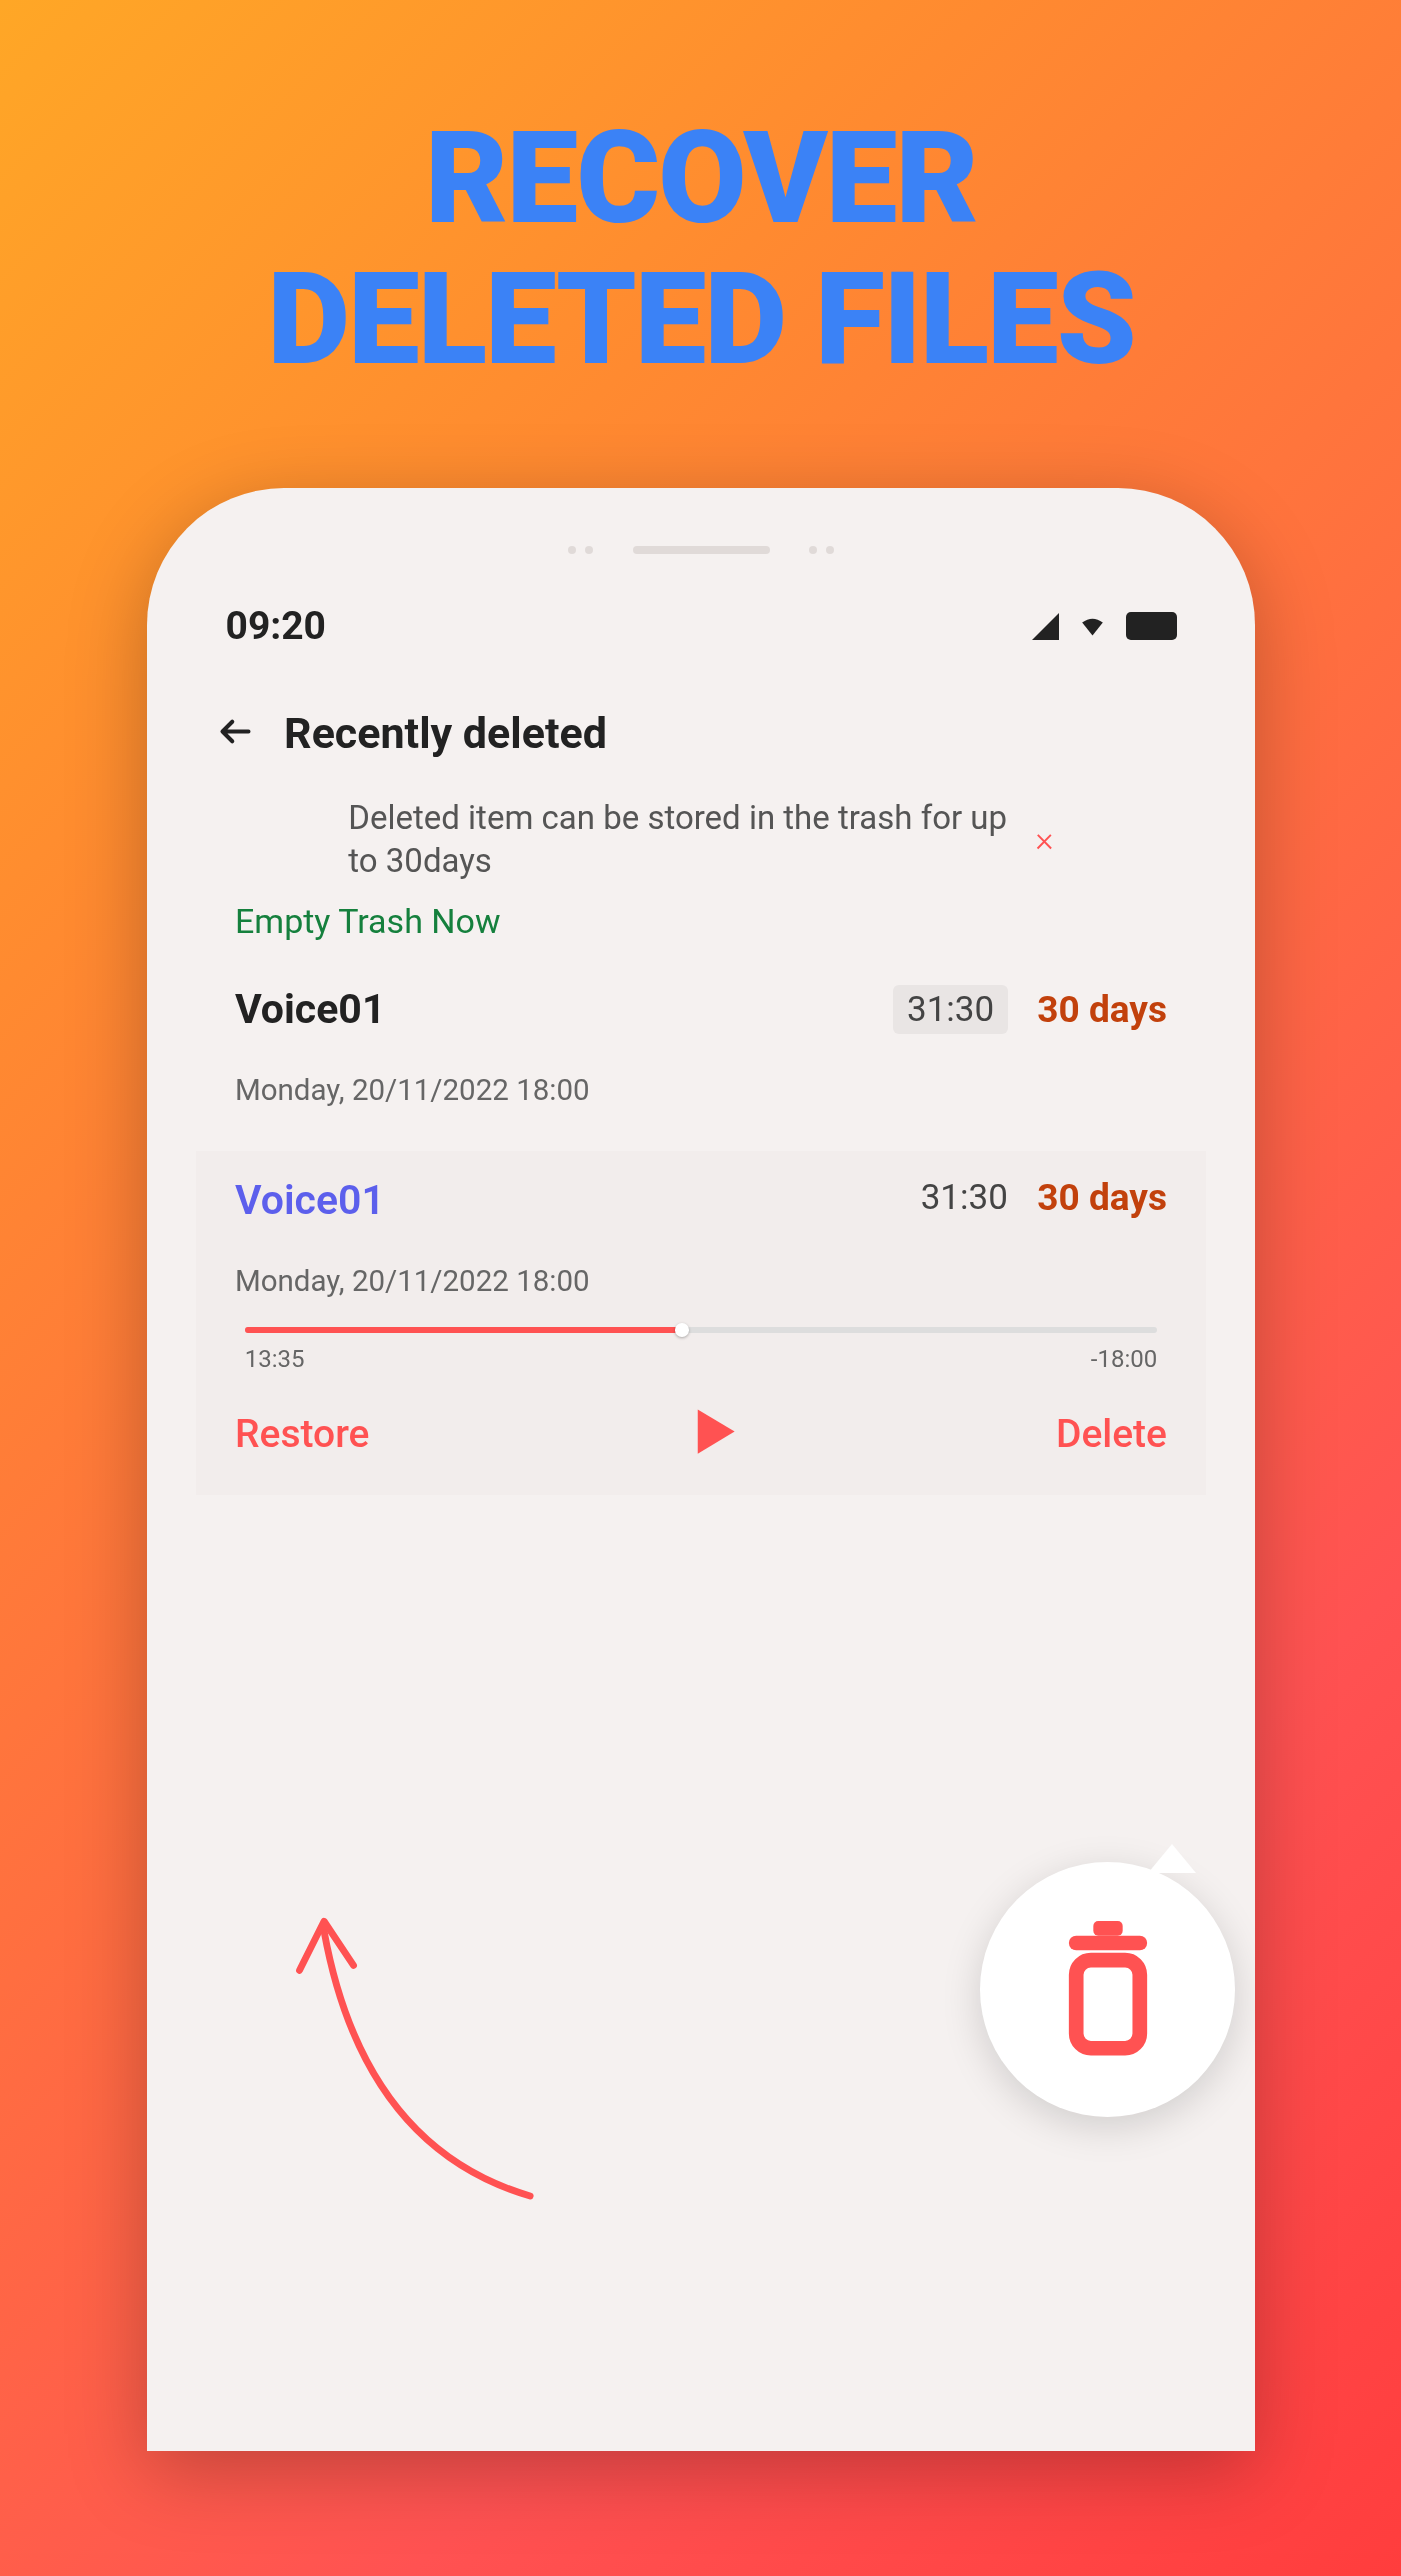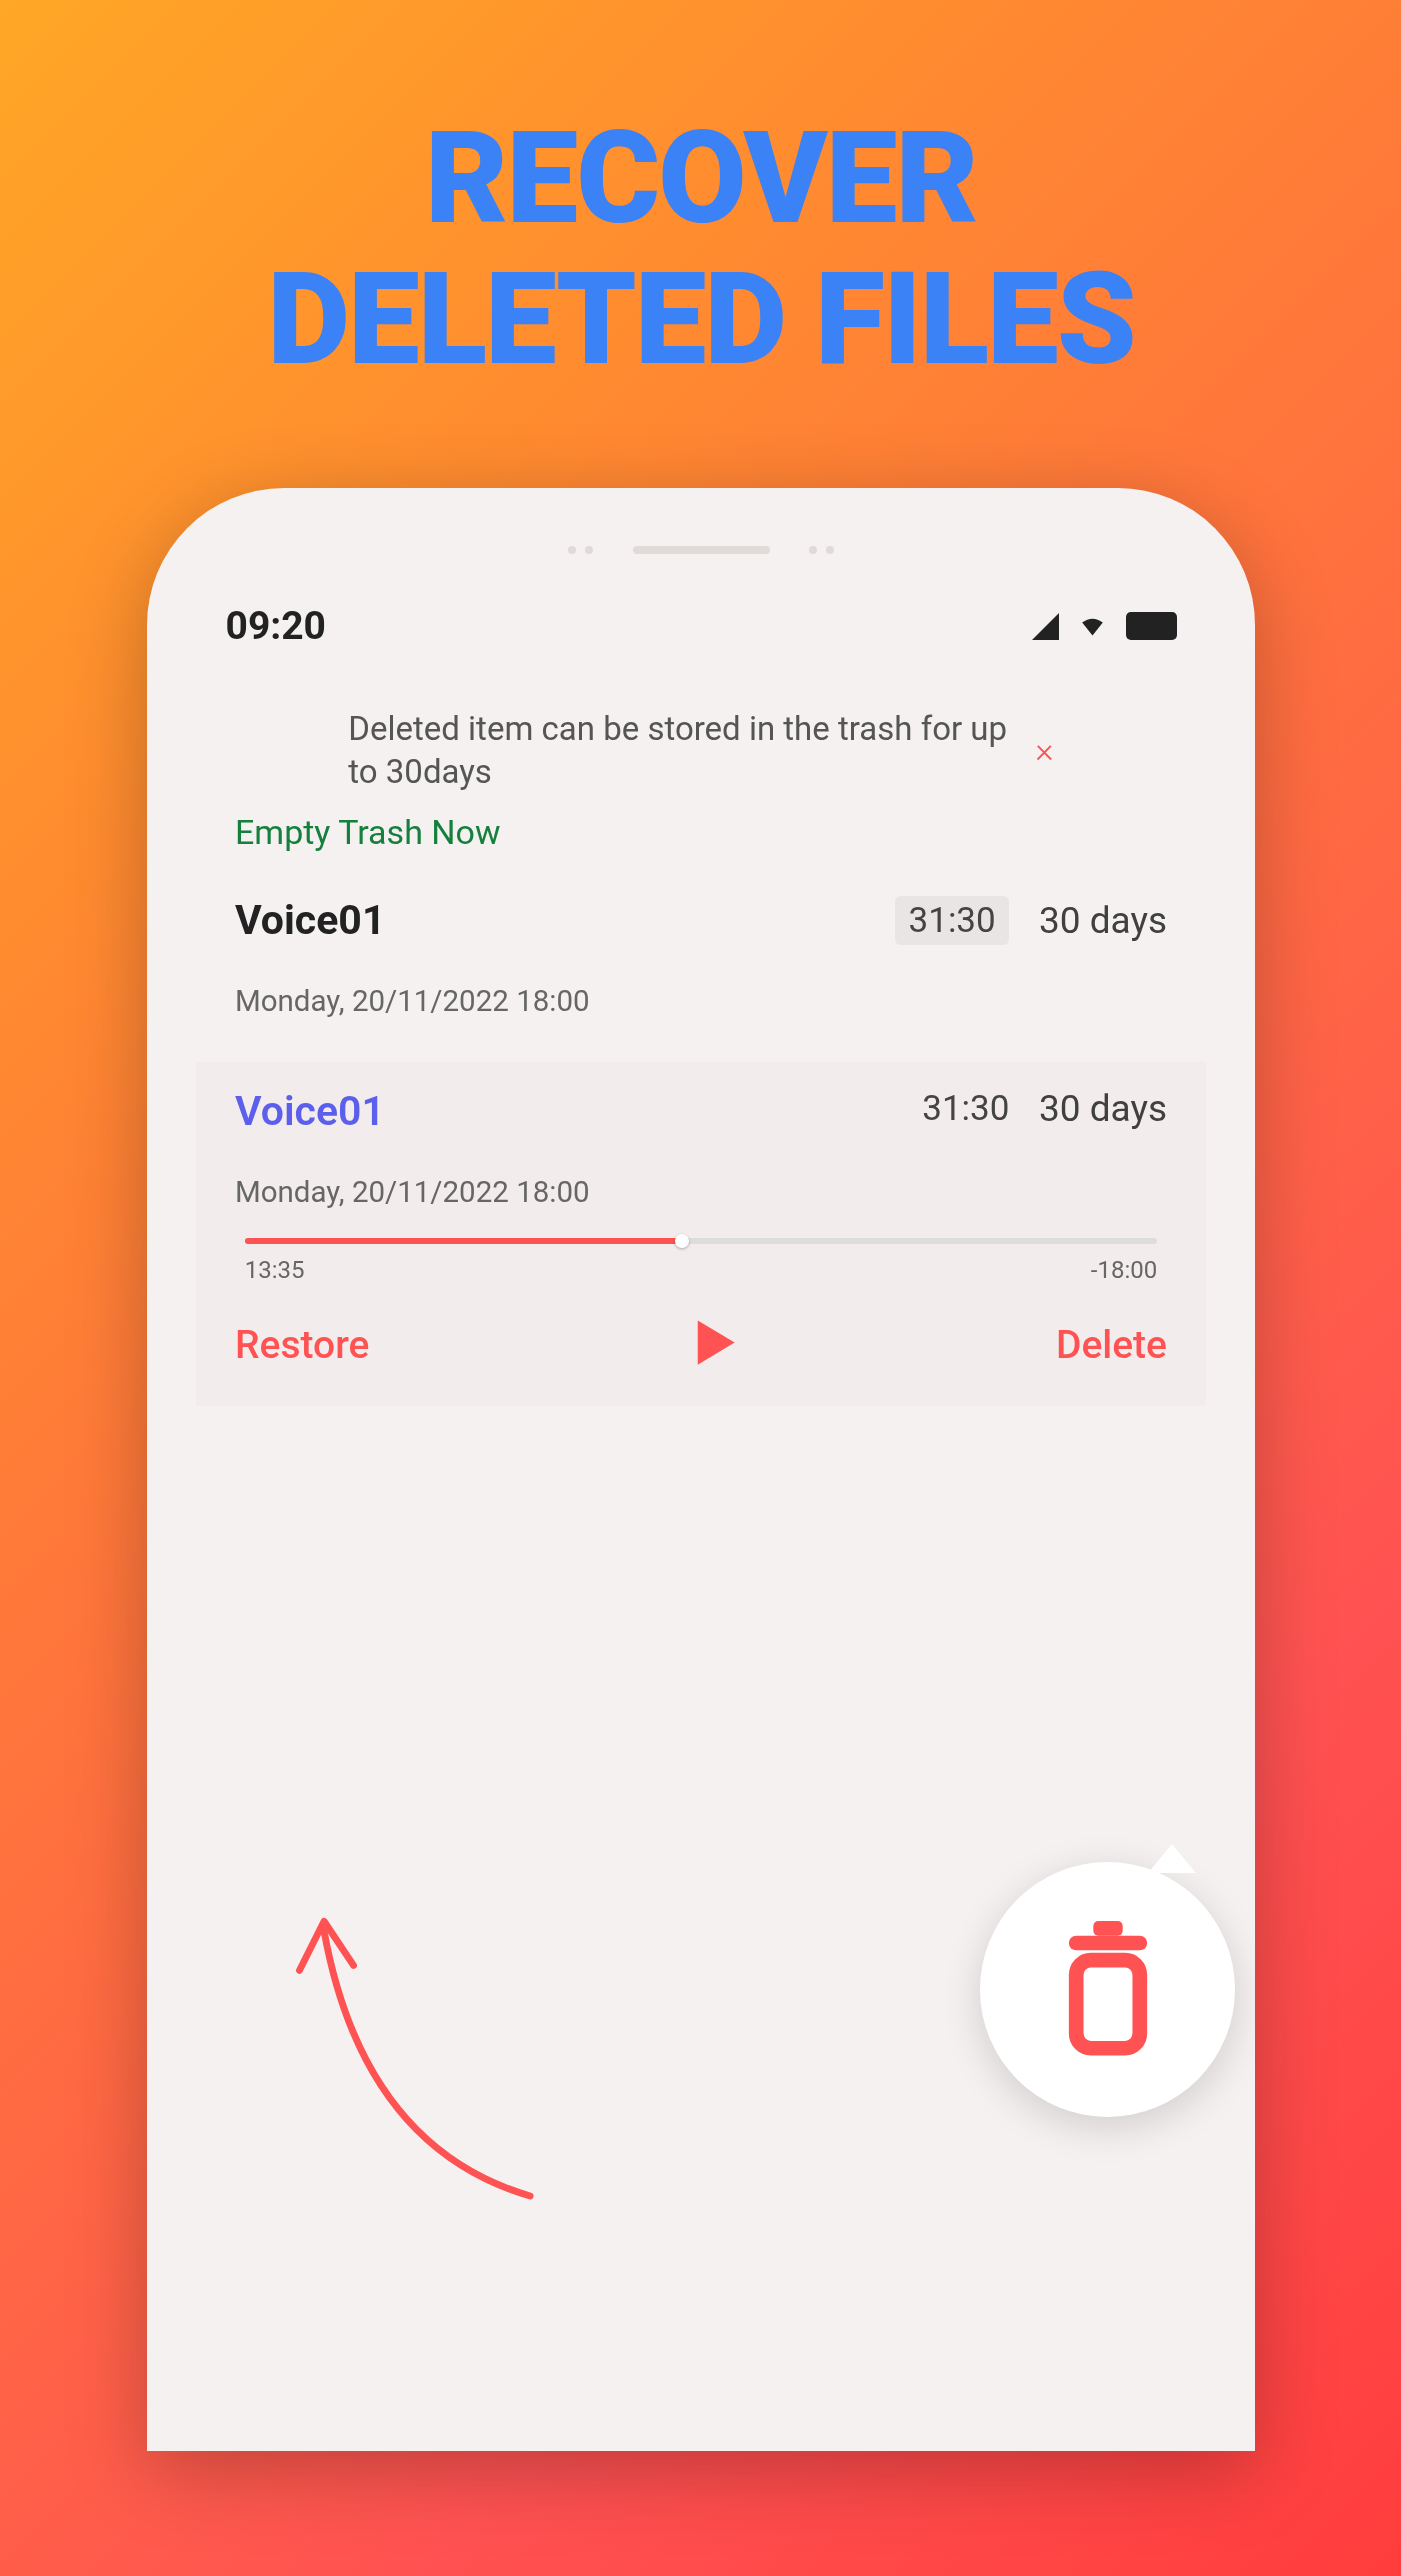--- a/index.html
+++ b/index.html
@@ -203,22 +203,22 @@
       border-radius: 5.9px;
     }
     
     .item-duration-plain {
       font-size: 35px;
       color: #444;
     }
     
     .item-days {
       font-size: 37px;
-      font-weight: 400;
-      color: #404040;
+      font-weight: 700;
+      color: #c2410c;
     }
     
     .expanded-item {
       background: #f2edec;
       padding: 24.5px 39px 29.5px 39px;
     }
     
     .progress-bar-row {
       padding: 29.5px 9.8px 0 9.8px;
     }
@@ -340,20 +340,28 @@
         <span class="signal-icon"></span>
         <span>
           <svg class="wifi-icon" viewBox="0 0 24 18">
             <path fill="#222" d="M12 18 L4 8 Q12 2 20 8 Z"></path>
           </svg>
         </span>
         <span class="battery-icon"></span>
       </div>
     </div>
 
+    <div class="app-header">
+      <span>
+        <svg class="back-arrow" viewBox="0 0 24 24">
+          <path fill="none" stroke="#222" stroke-width="2.5" stroke-linecap="round" stroke-linejoin="round" d="M20 12 H4 M10 6 L4 12 L10 18"></path>
+        </svg>
+      </span>
+      <span class="app-title">Recently deleted</span>
+    </div>
 
     <div class="notice-bar">
       <span class="notice-text">Deleted item can be stored in the trash for up to 30days</span>
       <span class="close-notice">×</span>
     </div>
 
     <div class="empty-trash-link">Empty Trash Now</div>
 
     <div class="item-row">
       <div class="item-top">

